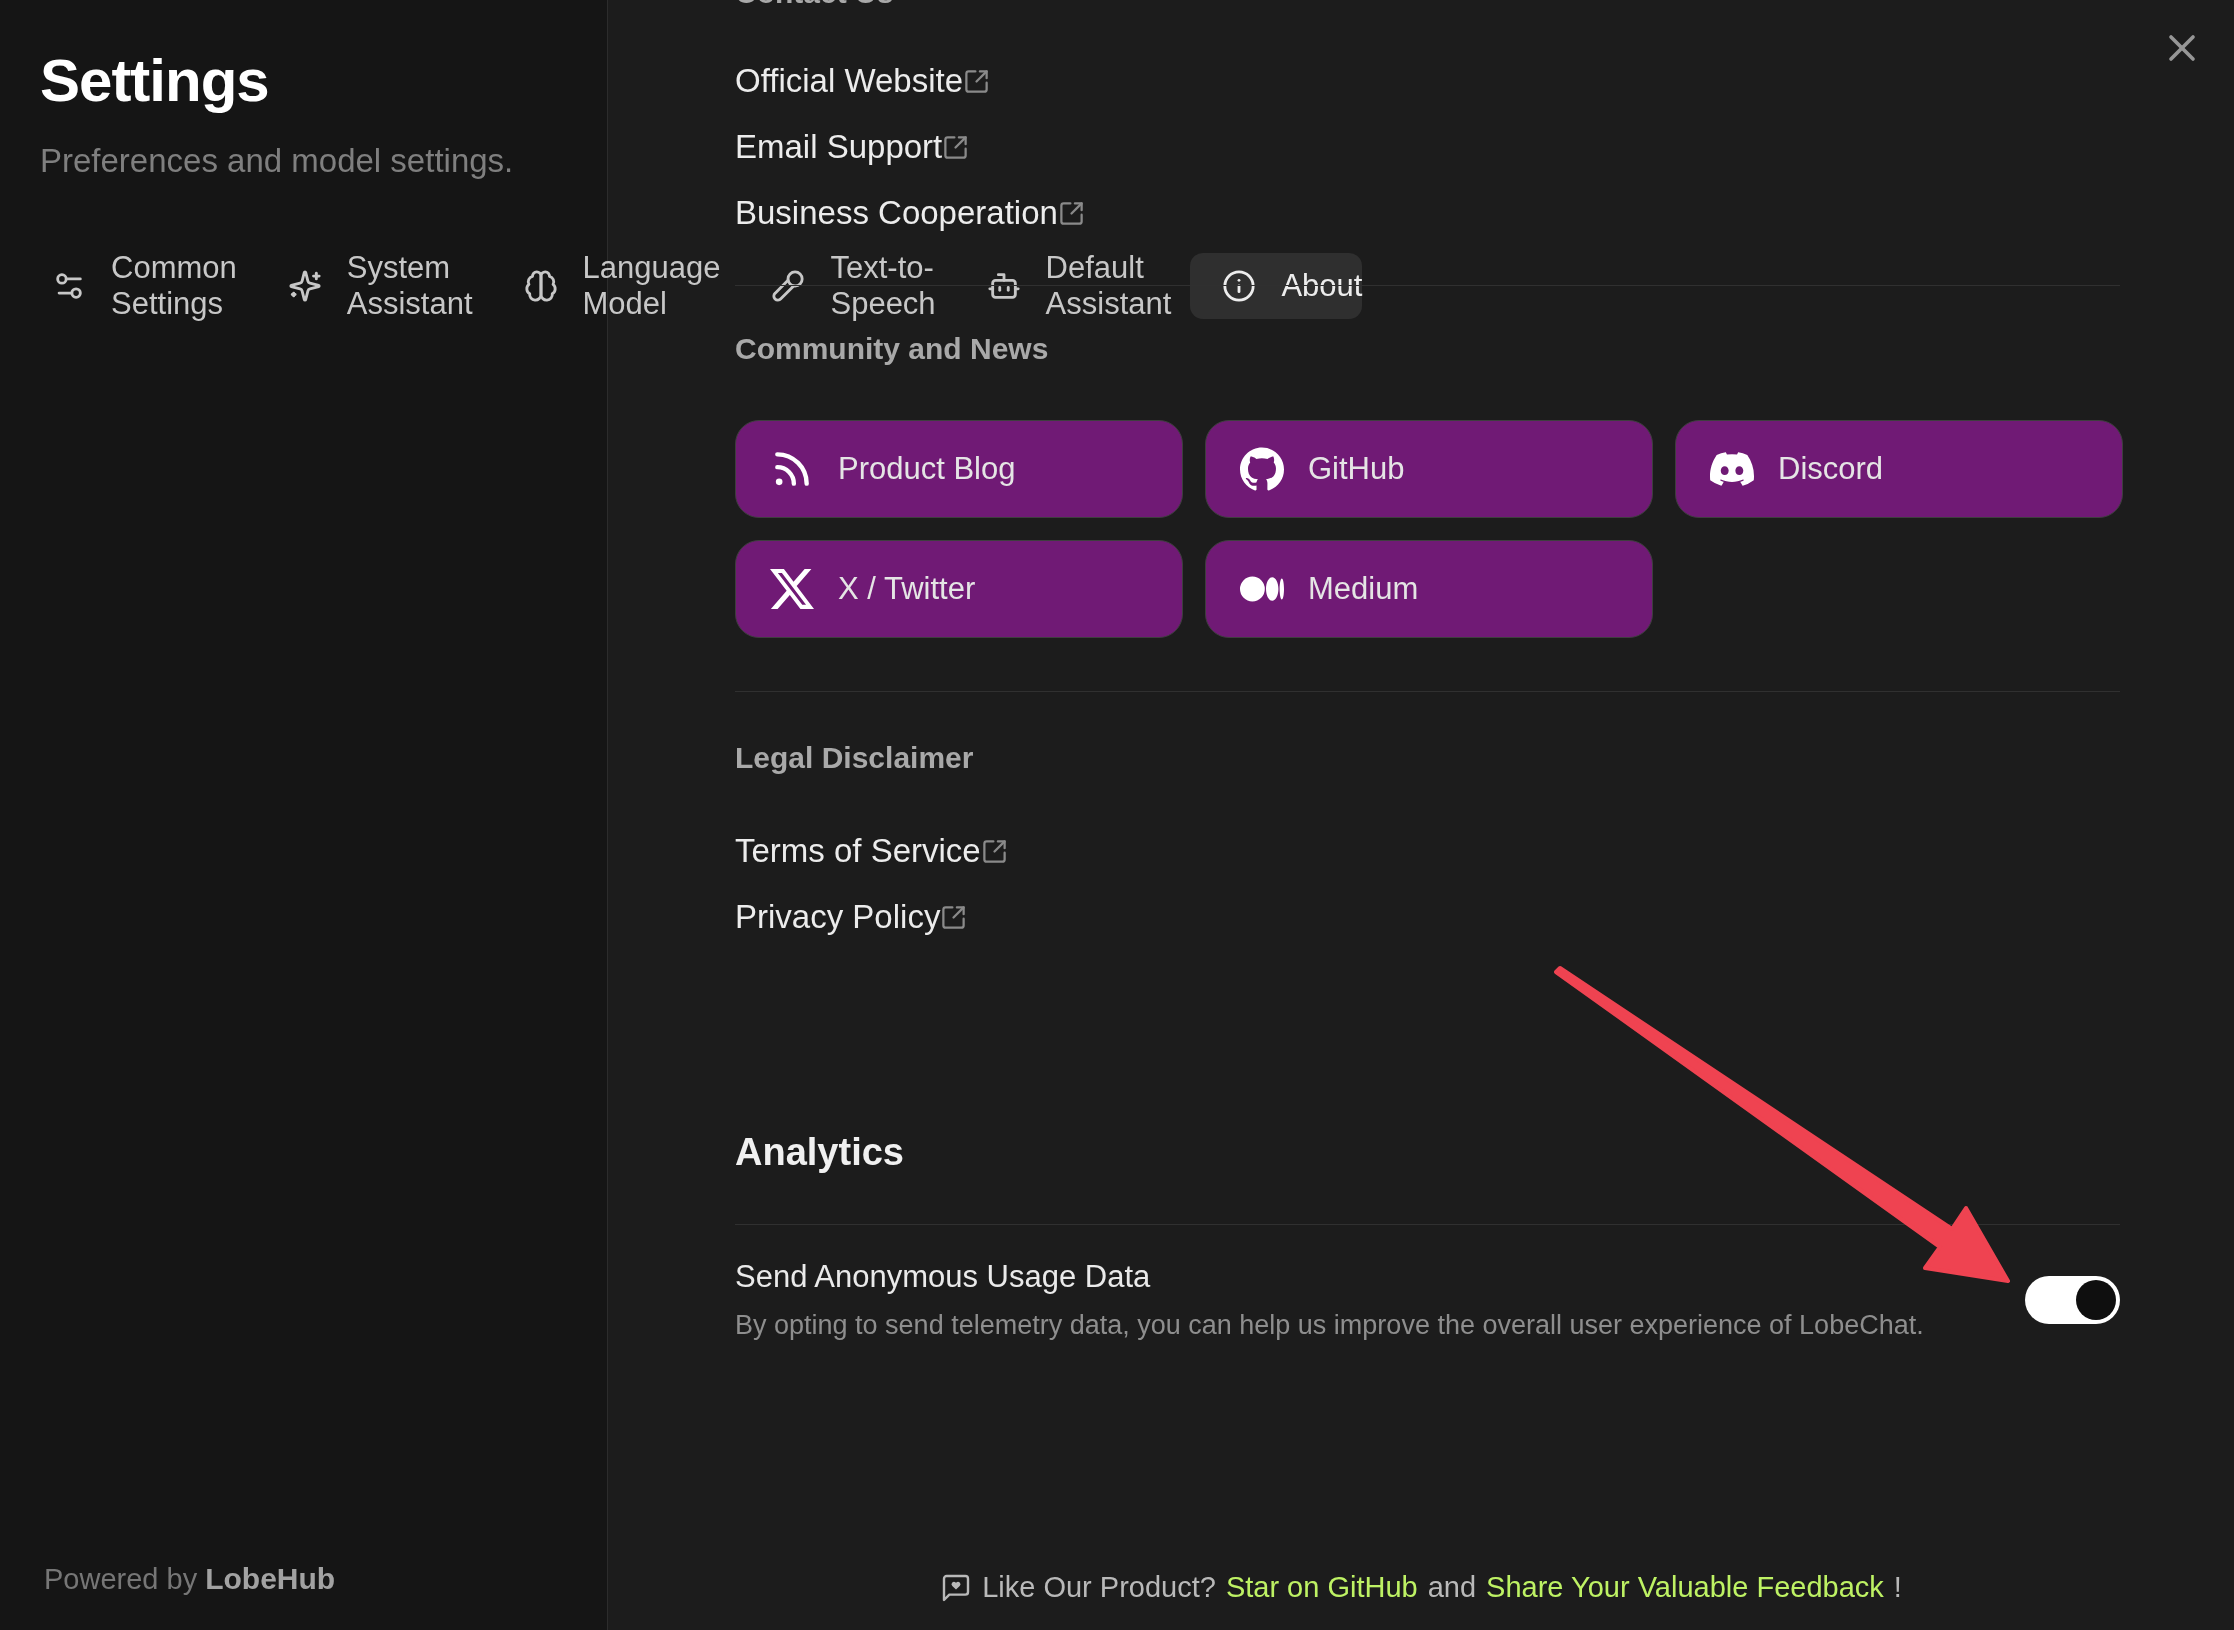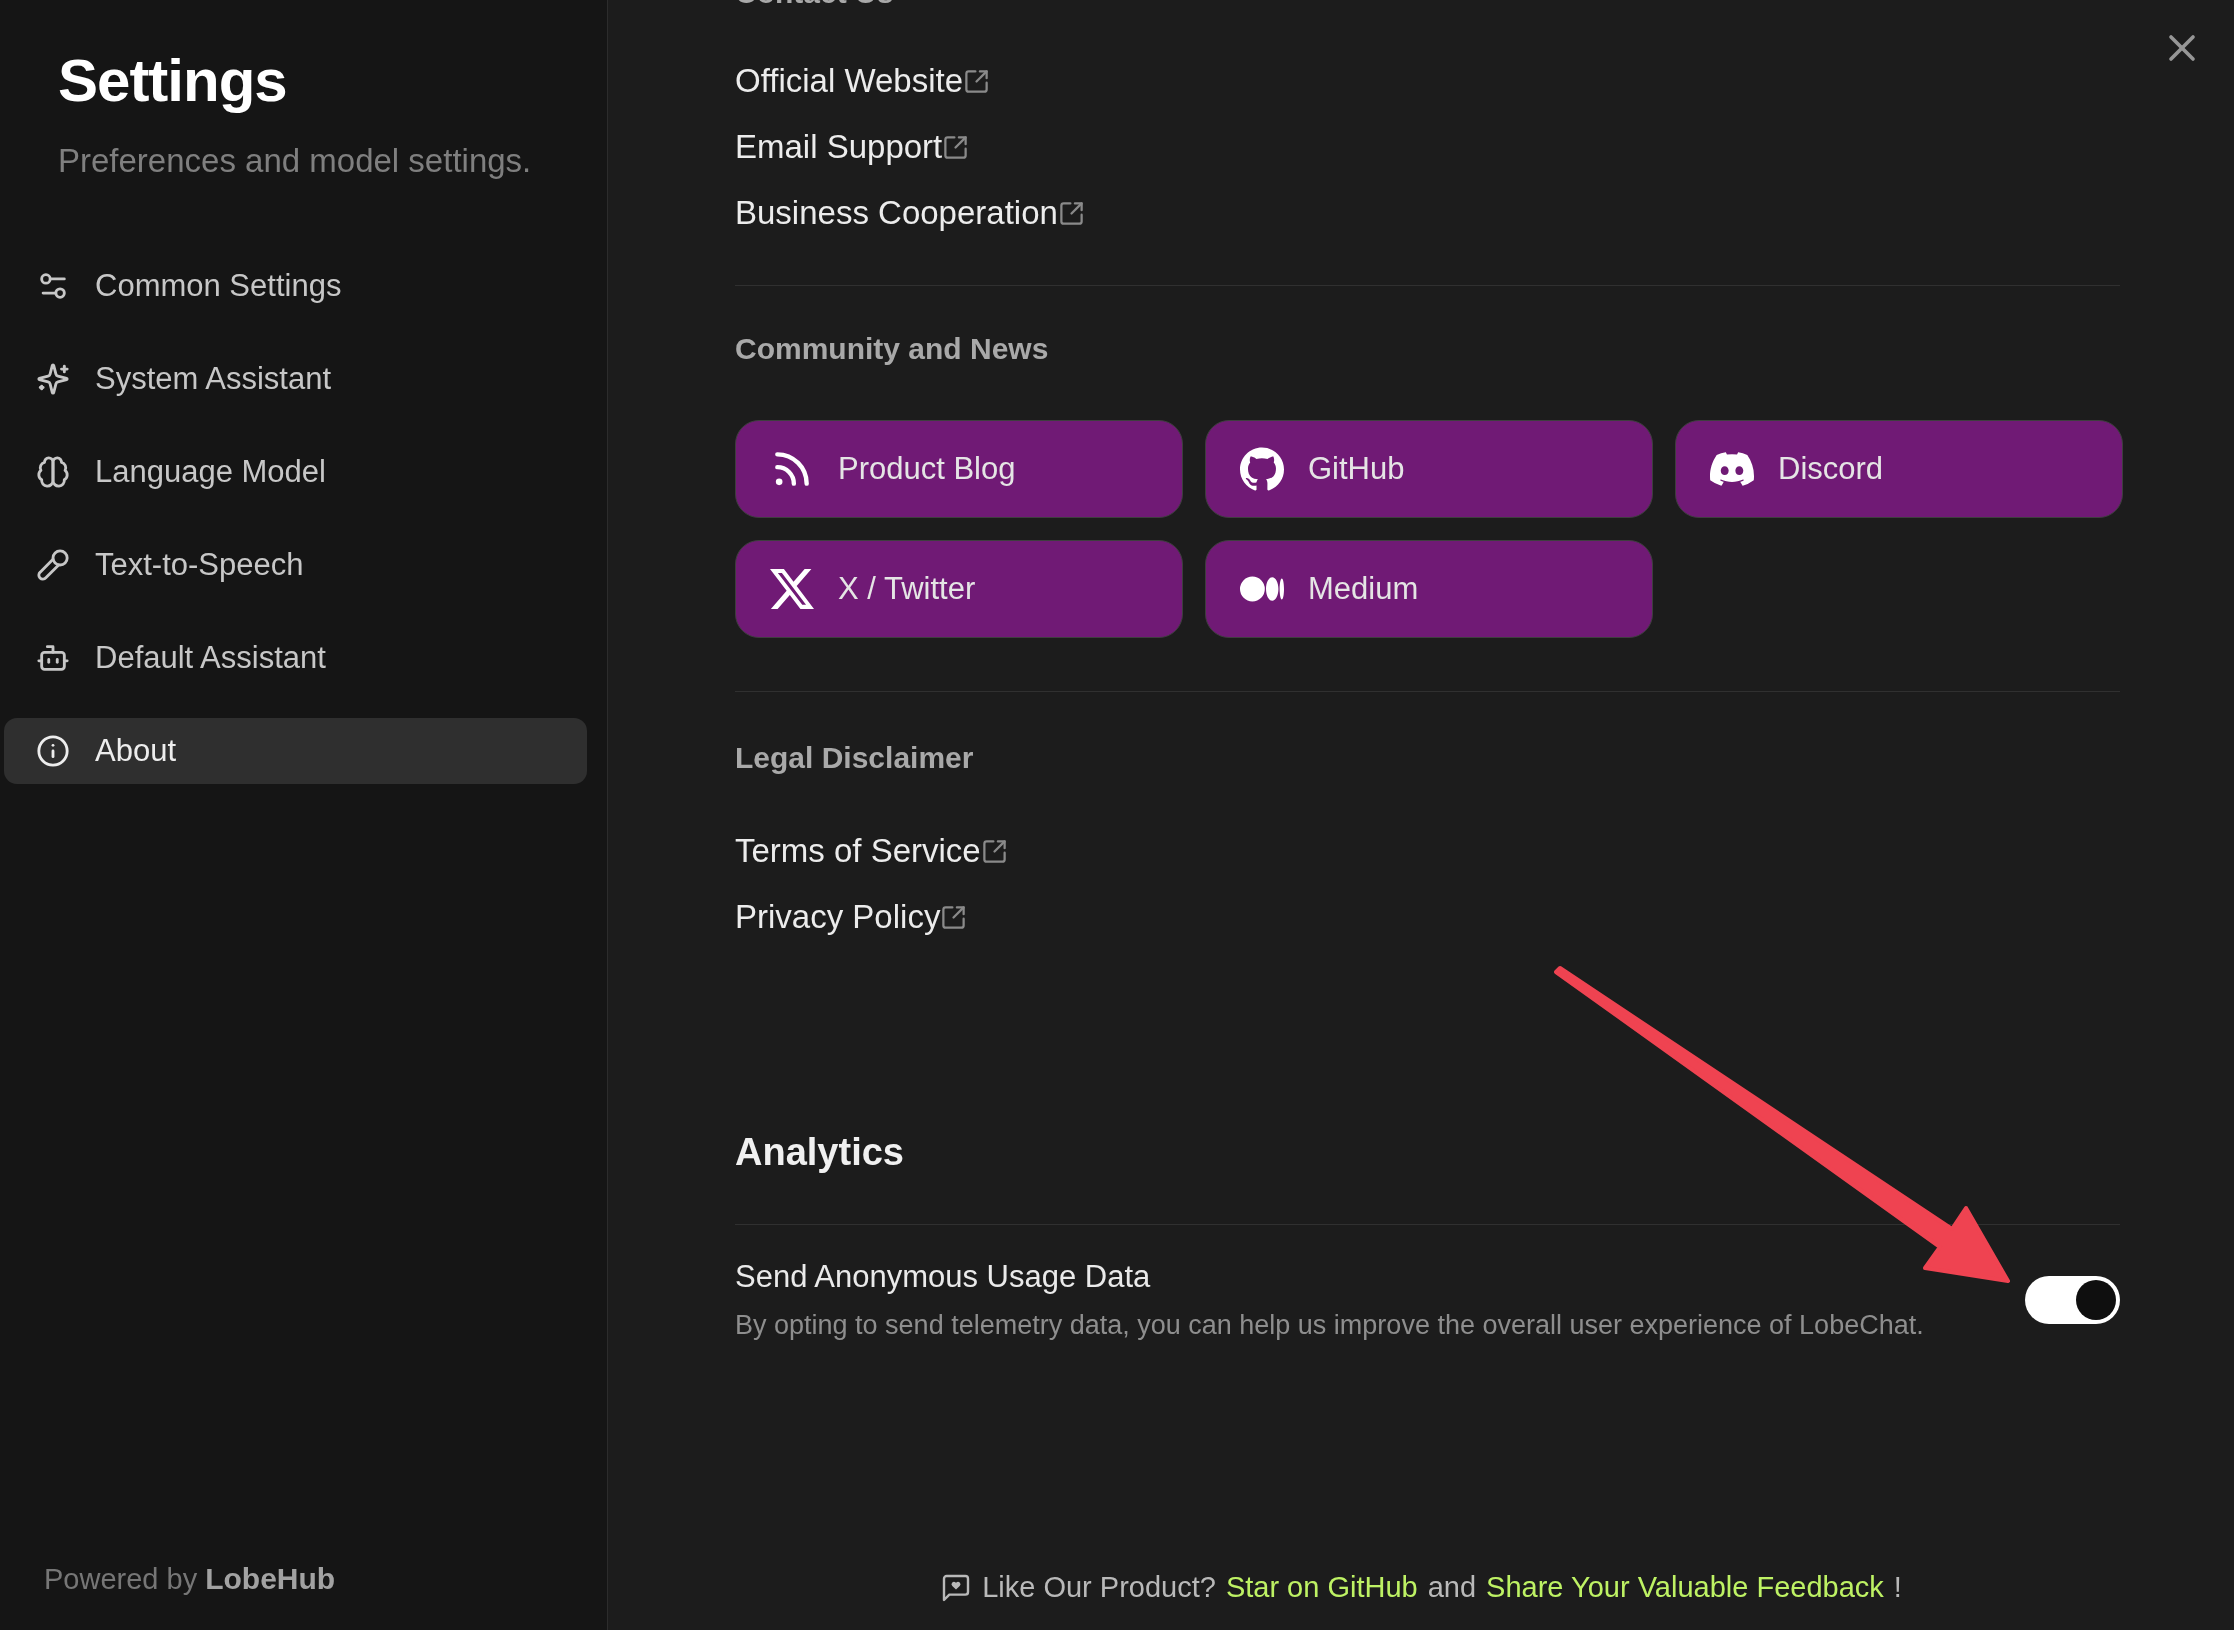--- a/index.html
+++ b/index.html
@@ -2,24 +2,24 @@
 <html><head>
 <meta charset="utf-8">
 <style>
   html,body{margin:0;padding:0;background:#111;}
   .app{position:relative;width:2234px;height:1630px;overflow:hidden;
        background:#1c1c1c;font-family:"Liberation Sans",sans-serif;
        -webkit-font-smoothing:antialiased;}
   
   .sidebar{position:absolute;left:0;top:0;width:608px;height:100%;
            background:#151515;border-right:1px solid #2c2c2c;box-sizing:border-box;}
-  .sidebar-header{padding:46px 40px 0 58px;}
+  .sidebar-header{padding:46px 40px 0 40px;}
   .app-title{font-size:60px;font-weight:700;color:#ffffff;letter-spacing:-1px;line-height:70px;}
   .app-subtitle{margin-top:24px;font-size:33px;color:#7f7f7f;line-height:42px;}
-  .nav{position:absolute;top:253px;left:4px;right:20px;display:flex;flex-direction:column;gap:27px;}
+  .nav{position:absolute;top:253px;left:20px;right:20px;display:flex;flex-direction:row;gap:19px;}
   .nav-item{display:flex;align-items:center;height:66px;padding-left:32px;border-radius:13px;
             color:#c7c7c7;font-size:31px;gap:25px;cursor:pointer;}
   .nav-item.active{background:#2f2f2f;color:#ededed;}
   .nav-icon{width:34px;height:34px;flex:0 0 34px;}
   .nav-icon svg{width:100%;height:100%;display:block;}
   .sidebar-footer{position:absolute;left:44px;bottom:34px;font-size:29px;color:#767676;}
   .brand{font-weight:700;color:#a2a2a2;font-size:30px;margin-left:8px;}
   
   .main{position:absolute;left:608px;top:0;width:1626px;height:100%;}
   .content{padding:0 114px 0 127px;}

